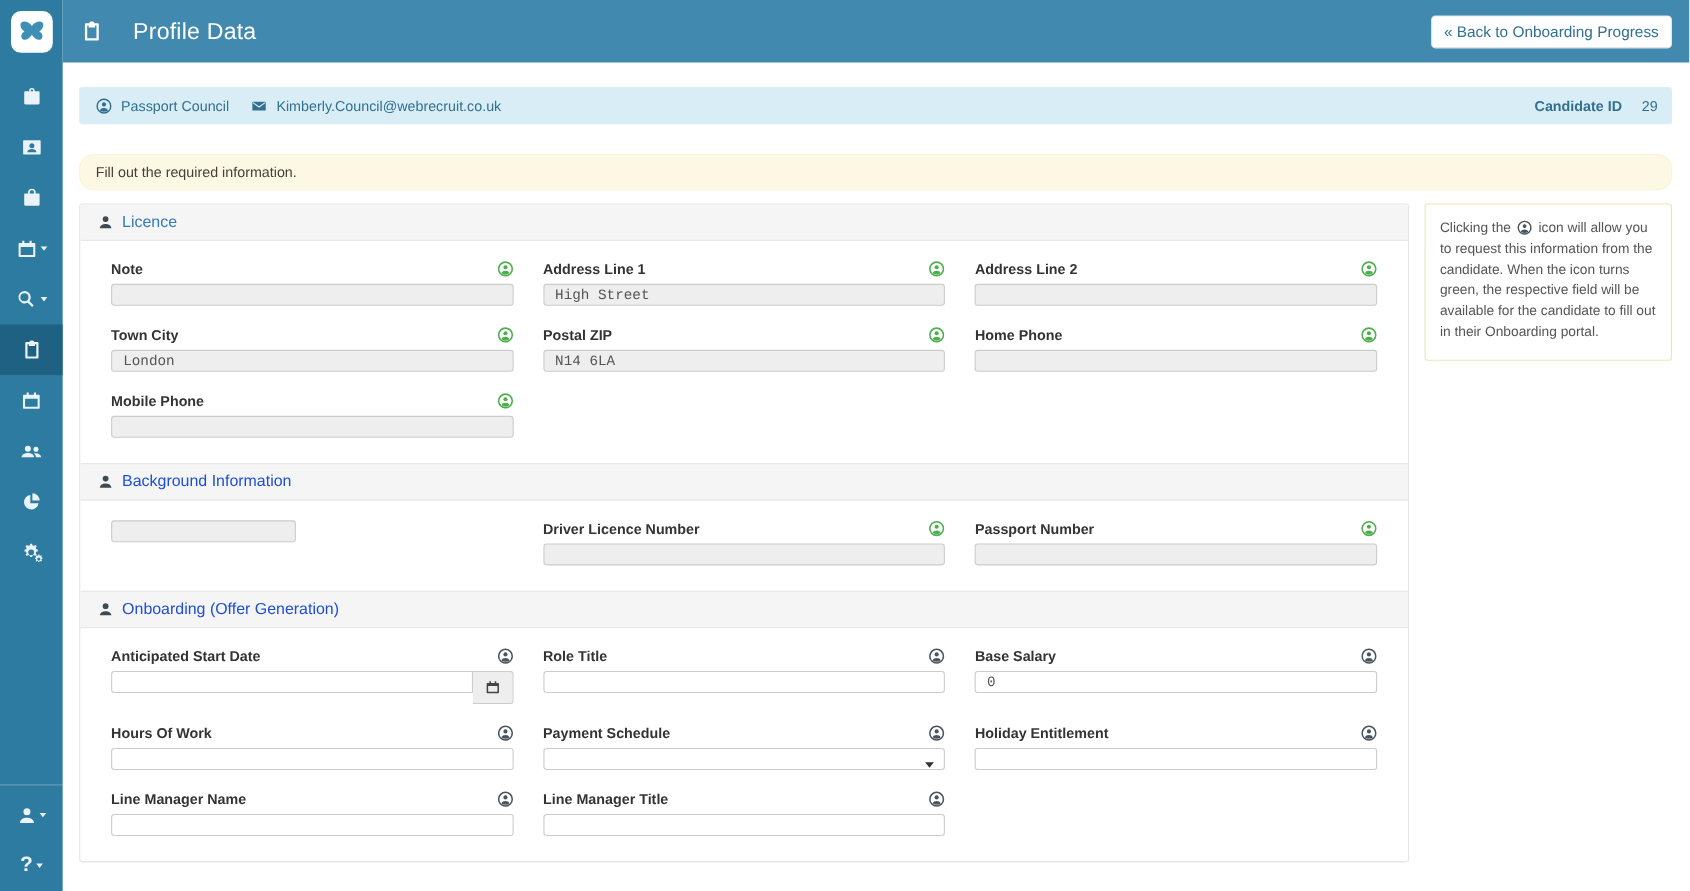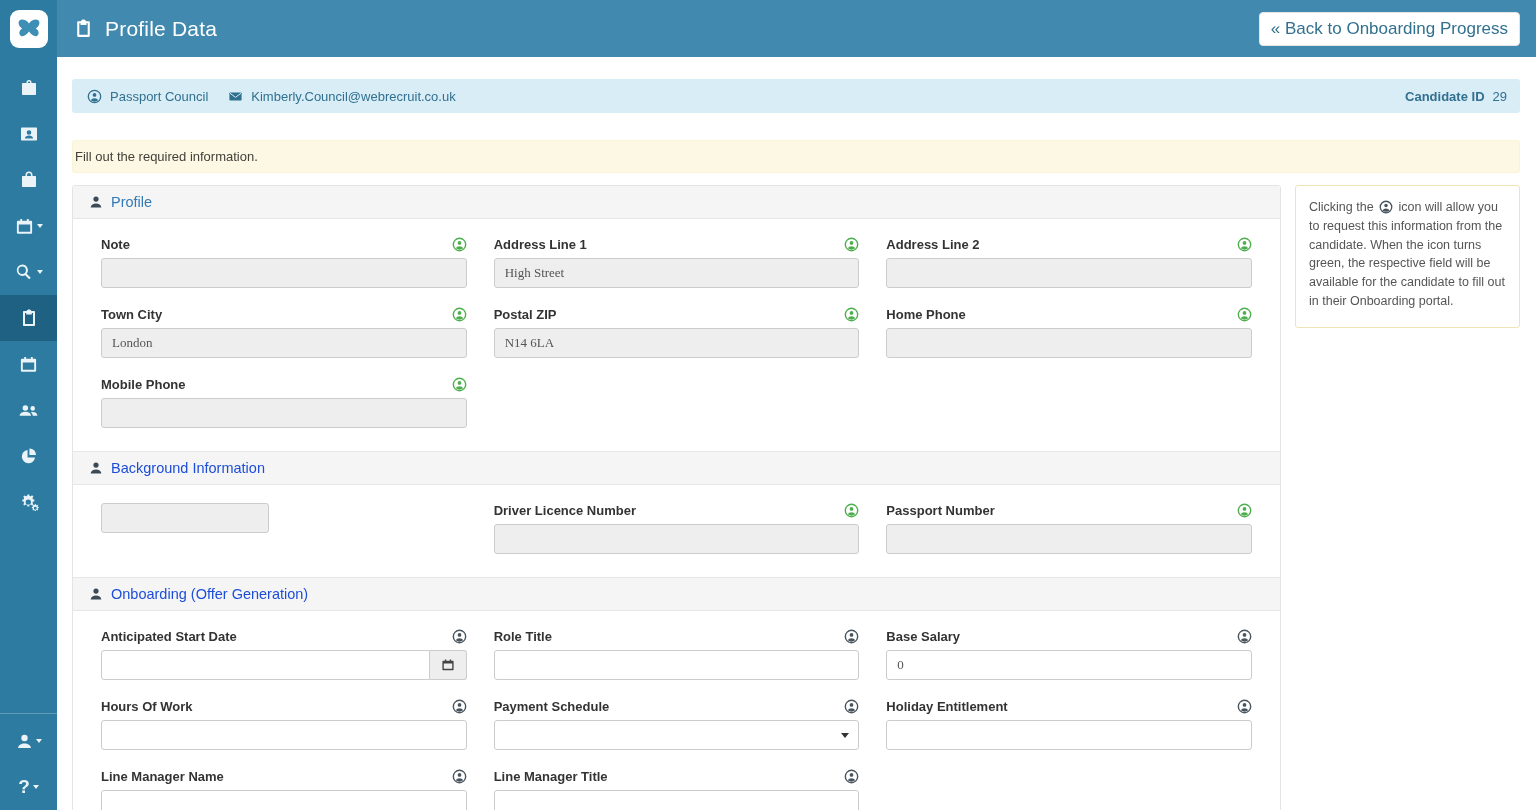--- a/index.html
+++ b/index.html
@@ -13,48 +13,48 @@
   .nav{width:100%;display:flex;flex-direction:column;margin-top:8px}
   .nav-item{width:100%;height:46px;display:flex;align-items:center;justify-content:center;color:#e9f3f8;cursor:pointer}
   .nav-item.active{background:#1f6182}
   .caret{width:0;height:0;border-left:3.5px solid transparent;border-right:3.5px solid transparent;border-top:4px solid #e9f3f8;margin-left:3px}
   .sidebar-bottom{margin-top:auto;width:100%;border-top:1px solid rgba(255,255,255,.25);padding-top:4px;display:flex;flex-direction:column;align-items:center}
   .help-glyph{font-size:19px;font-weight:bold;color:#e9f3f8}
 
   
   .shell{flex:1;display:flex;flex-direction:column;height:810px;overflow:hidden}
   .topbar{height:57px;background:#4189ae;display:flex;align-items:center;padding:0 16px;color:#fff;flex-shrink:0}
-  .topbar-title{font-size:21px;font-weight:400;margin-left:11px;letter-spacing:.2px}
-  .back-btn{margin-left:auto;background:#fff;color:#31708f;border:1px solid #e5e5e5;border-radius:4px;font-size:17px;padding:6px 11px;cursor:pointer;font-family:inherit}
+  .topbar-title{font-size:21px;font-weight:400;margin-left:27px;letter-spacing:.2px}
+  .back-btn{margin-left:auto;background:#fff;color:#31708f;border:1px solid #e5e5e5;border-radius:4px;font-size:14px;padding:6px 11px;cursor:pointer;font-family:inherit}
 
   
   .main{flex:1;padding:22px 16px 0 15px;overflow:hidden;background:#fff}
   .candidate-bar{height:34px;background:#d9edf7;border-radius:3px;display:flex;align-items:center;padding:0 13px;color:#31708f;margin-bottom:27px}
   .candidate-bar .who{display:flex;align-items:center;gap:6px}
   .candidate-bar .mail{display:flex;align-items:center;gap:6px;margin-left:18px}
-  .cand-right{margin-left:auto;display:flex;align-items:flex-end;gap:8px}
+  .cand-right{margin-left:auto;display:flex;align-items:flex-end;gap:18px}
   .cand-id-label{font-weight:700}
-  .alert-bar{background:#fcf8e3;border:1px solid #faf3d4;border-radius:3px;padding:8px 2px;color:#43413a;margin-bottom:12px}
+  .alert-bar{background:#fcf8e3;border:1px solid #faf3d4;border-radius:13px;padding:8px 14px;color:#43413a;margin-bottom:12px}
 
   .content-row{display:flex;align-items:flex-start;gap:14px}
   .main-panel{flex:1;background:#fff;border:1px solid #e4e4e4;border-radius:3px;overflow:hidden}
   .section-strip{background:#f5f5f5;border-bottom:1px solid #e7e7e7;padding:8px 16px;display:flex;align-items:center;gap:8px;font-size:14.5px}
   .section-strip + .section-strip,.fields + .section-strip{border-top:1px solid #e7e7e7}
   .strip-icon{color:#3c4a55;display:inline-flex}
   .strip-title-blue{color:#337ab7}
   .strip-title{color:#1d4ed8}
 
   .fields{display:grid;grid-template-columns:repeat(3,1fr);column-gap:27px;padding:18px 28px 4px}
   .field{margin-bottom:19px}
   .field-head{display:flex;align-items:center;justify-content:space-between;margin-bottom:6px}
   .field-label{font-weight:700;font-size:13px;color:#333}
   .req-icon{width:15px;height:15px;display:inline-flex;cursor:pointer}
   .req-icon.green{color:#4cae4c}
   .req-icon.dark{color:#49555e}
-  .input{width:100%;height:30px;border:1px solid #ccc;border-radius:3px;padding:0 10px;font-size:13px;color:#555;background:#fff;font-family:Liberation Serif, serif}
+  .input{width:100%;height:20px;border:1px solid #ccc;border-radius:3px;padding:0 10px;font-size:13px;color:#555;background:#fff;font-family:Liberation Mono, monospace}
   .input.readonly{background:#eee}
   .input.short{width:168px}
   .input-group{display:flex}
   .input-group .input{flex:1;border-top-right-radius:0;border-bottom-right-radius:0}
   .addon{width:37px;height:30px;background:#eee;border:1px solid #ccc;border-left:0;border-radius:0 3px 3px 0;display:flex;align-items:center;justify-content:center;color:#444;cursor:pointer}
   .select-wrap{position:relative}
   select.input{appearance:none;-webkit-appearance:none;padding-right:24px}
   .select-wrap::after{content:"";position:absolute;right:10px;top:13px;border-left:4px solid transparent;border-right:4px solid transparent;border-top:5px solid #333;pointer-events:none}
 
   
@@ -214,21 +214,21 @@
 
       <section class="main-panel">
 
         <div class="section-strip">
           <span class="strip-icon">
               <svg viewBox="0 0 16 16" width="14" height="14" fill="currentColor">
                 <circle cx="8" cy="4.7" r="3"></circle>
                 <path d="M1.9 14.2c.3-2.9 2.9-4.4 6.1-4.4s5.8 1.5 6.1 4.4z"></path>
               </svg>
             </span>
-          <span class="strip-title-blue">Profile</span>
+          <span class="strip-title-blue">Licence</span>
         </div>
         <div class="fields">
           <div class="field">
             <div class="field-head">
               <span class="field-label">Note</span>
               <span class="req-icon green">
                   <svg viewBox="0 0 16 16" width="15" height="15">
                     <circle cx="8" cy="8" r="6.6" fill="none" stroke="currentColor" stroke-width="1.5"></circle>
                     <circle cx="8" cy="6.3" r="2" fill="currentColor"></circle>
                     <path d="M4.1 12.1c.6-1.5 2.1-2.3 3.9-2.3s3.3.8 3.9 2.3a6.6 6.6 0 01-7.8 0z" fill="currentColor"></path>

